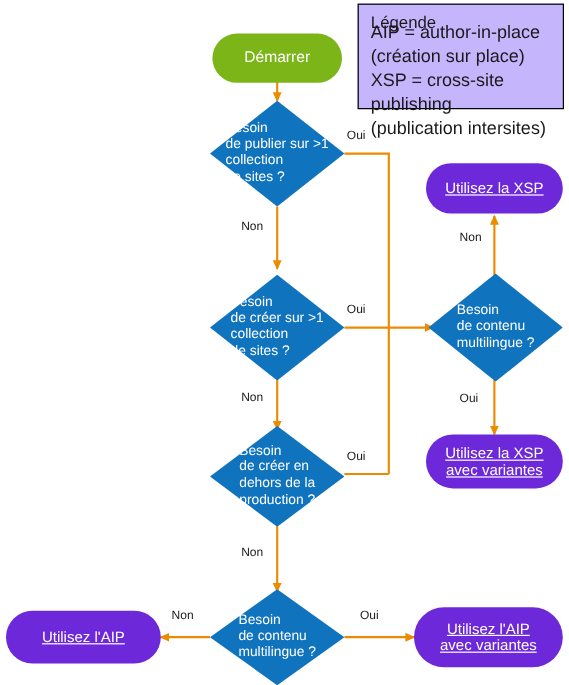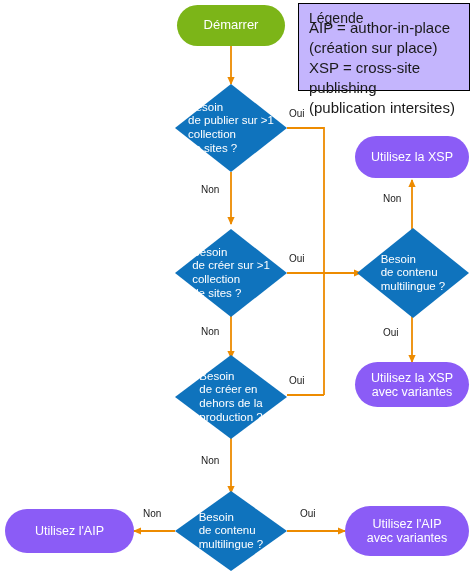--- a/index.html
+++ b/index.html
@@ -34,23 +34,25 @@
     color: #ffffff;
     line-height: 1.12;
   }
   .terminator {
     border-radius: 999px;
     font-size: 12.5px;
   }
   .terminator.start {
     background: #7cb518;
     font-size: 13px;
+    margin-top: 23px;
   }
   .terminator.result {
-    background: #8b5cf6;
+    background: #6d28d9;
+    text-decoration: underline;
   }
   .decision-wrap {
     position: absolute;
   }
   .decision-wrap .shape {
     position: absolute;
     left: 0;
     top: 0;
     width: 100%;
     height: 100%;

